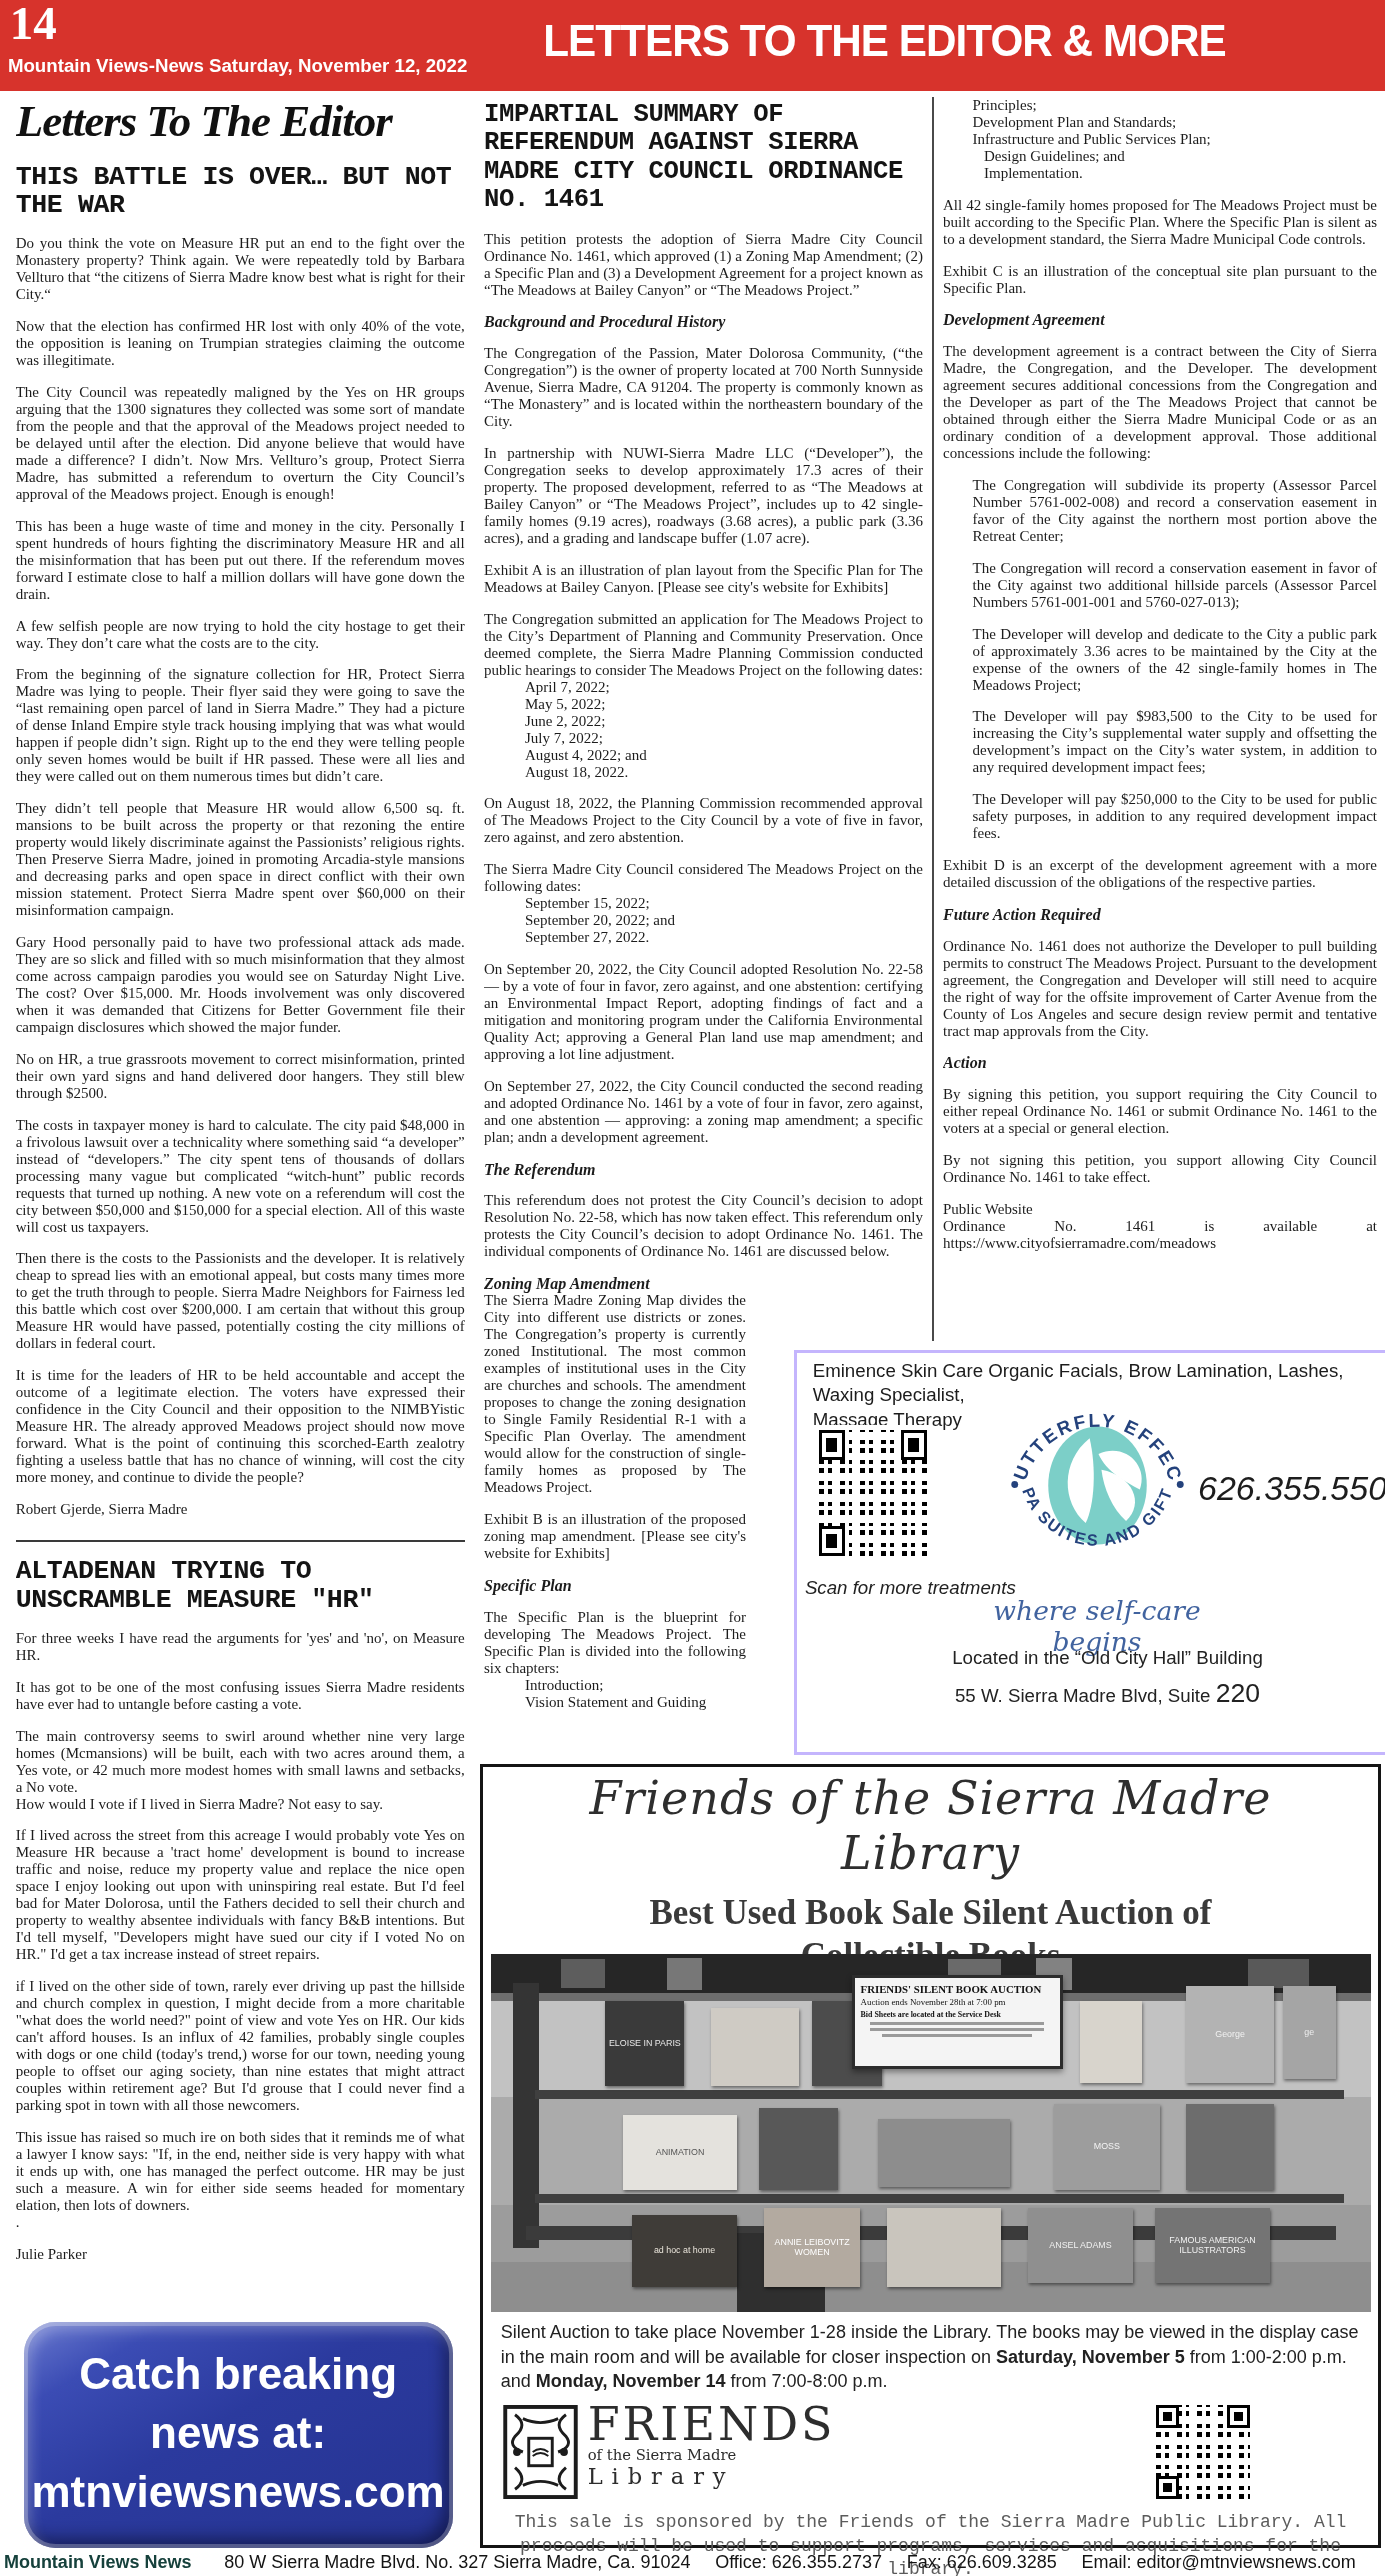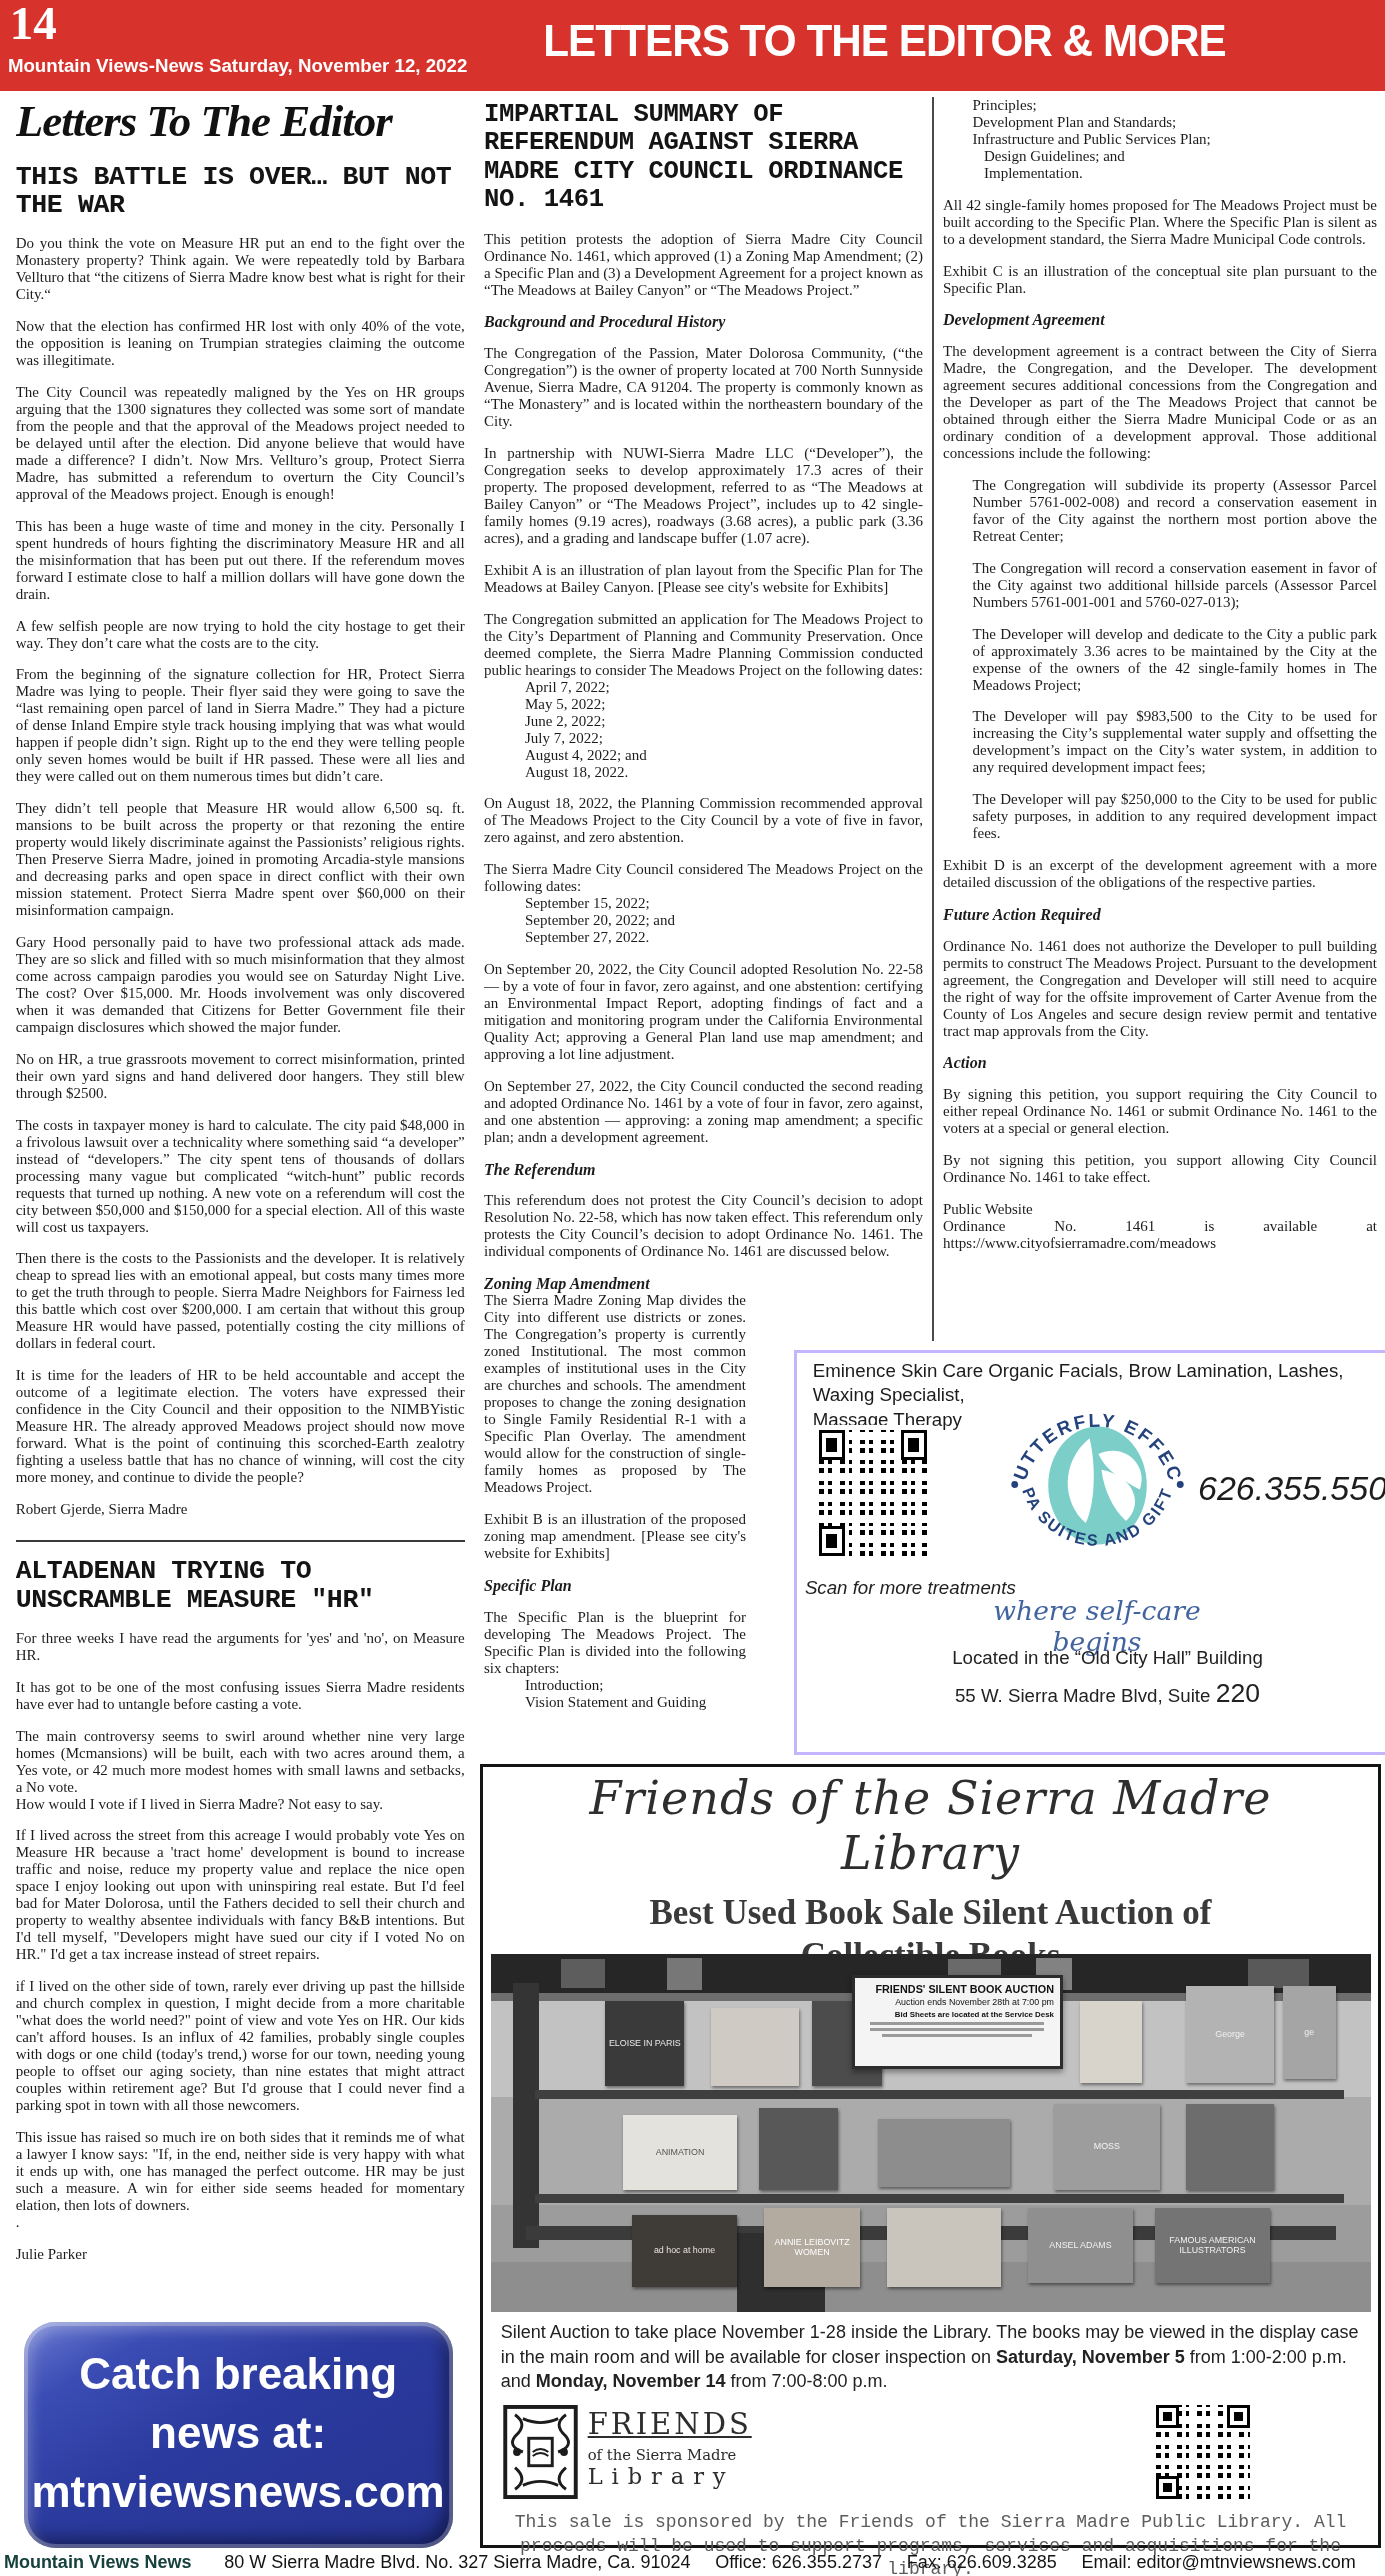--- a/index.html
+++ b/index.html
@@ -73,31 +73,31 @@
   .ph-strip-book{position:absolute;background:#555;}
   .ph-leg{position:absolute;left:28%;bottom:0;width:10%;height:22%;background:#2f2f2f;}
   .ph-base{position:absolute;left:4%;bottom:20%;width:92%;height:4%;background:#3b3b3b;}
   .ph-frame{position:absolute;left:2.5%;top:8%;width:3%;height:74%;background:#343434;}
   .shelf{position:absolute;left:5%;width:92%;height:2.6%;background:#3f3f3f;}
   .book{position:absolute;box-shadow:1px 2px 3px rgba(0,0,0,.45);font-family:"Liberation Sans",sans-serif;
         font-size:8.9px;line-height:9.8px;display:flex;align-items:center;justify-content:center;
         text-align:center;overflow:hidden;padding:2px;box-sizing:border-box;}
   .auction-sign{position:absolute;left:41%;top:6%;width:24%;height:26%;background:#f4f4f4;
         border:3px solid #2c2c2c;box-shadow:0 3px 5.9px rgba(0,0,0,.4);padding:4.9px 5.9px;box-sizing:border-box;
-        font-family:Liberation Sans, sans-serif;text-align:right;color:#111;}
+        font-family:Liberation Serif, serif;text-align:left;color:#111;}
   .sign-t{font-weight:bold;font-size:10.8px;}
   .sign-s{font-size:8.9px;margin-top:2px;}
   .sign-s2{font-size:7.9px;font-weight:bold;margin-top:3px;}
   .sign-line{height:3px;background:#9a9a9a;margin:3px 9.8px 0;}
   .lib-body{position:absolute;left:17.7px;top:553px;width:860px;font-family:"Liberation Sans",sans-serif;
             font-size:18px;line-height:24.6px;color:#222;}
   .fol{position:absolute;left:19.7px;top:638px;height:108px;}
   .fol-mark{position:absolute;left:0;top:0;}
   .fol-text{position:absolute;left:85px;top:0;width:256px;font-family:"DejaVu Serif",serif;color:#2d2d2d;}
-  .fol-word{font-size:29px;line-height:39px;letter-spacing:3px;text-decoration:underline;}
+  .fol-word{font-size:46px;line-height:39px;letter-spacing:3px;}
   .fol-sub{font-size:14.8px;margin-top:2px;}
   .fol-sub2{font-size:22.6px;letter-spacing:8.9px;margin-top:0;}
   #lib-qr{position:absolute;left:673px;top:638px;width:94px;height:94px;}
   .lib-sponsor{position:absolute;left:0;top:744px;width:100%;text-align:center;
                font-family:Liberation Mono, monospace;font-size:18px;line-height:23.6px;color:#5c5c5c;}
 
   
   #promo-box{position:absolute;left:23.6px;top:2322px;width:429px;height:226px;border-radius:31.5px;
              background:linear-gradient(150deg,#6a7ad0 0%,#3b4cb4 18%,#2b3a9e 45%,#253391 100%);
              box-shadow:inset 0 0 0 3.9px rgba(255,255,255,.25), inset 5.9px 7.9px 13.8px rgba(255,255,255,.28),

